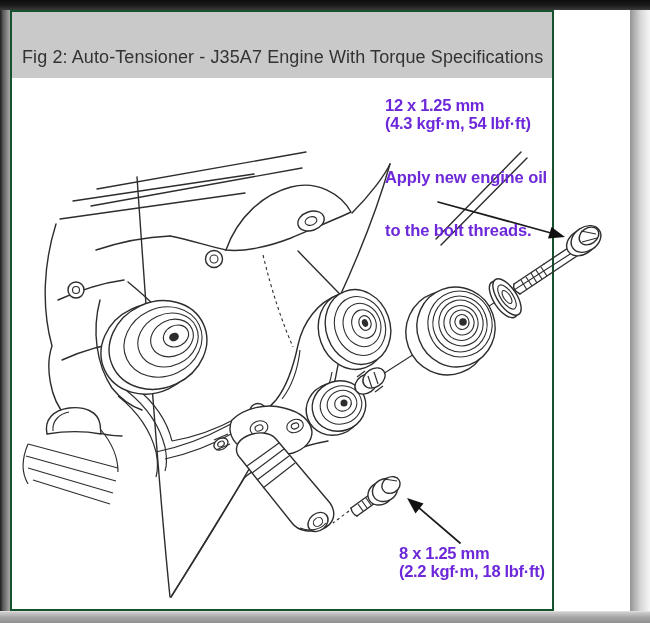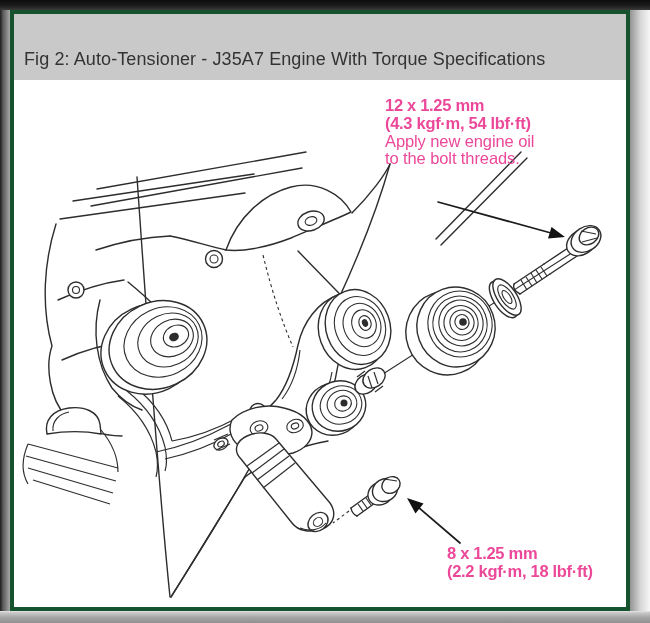--- a/index.html
+++ b/index.html
@@ -9,39 +9,39 @@
   }
   .top-bar{position:absolute;left:0;top:0;width:650px;height:10px;z-index:7;
     background:linear-gradient(180deg,#0c0c0c 0%,#1c1c1c 55%,#3a3a3a 100%);}
   .left-strip{position:absolute;left:0;top:10px;width:10px;height:613px;z-index:6;
     background:linear-gradient(90deg,#1d1d1d 0%,#5a5a5a 30%,#a8a8a8 100%);}
   .right-strip{position:absolute;left:630px;top:10px;width:20px;height:613px;z-index:6;
     background:linear-gradient(90deg,#949494 0%,#d9d9d9 55%,#f6f6f6 100%);}
   .bottom-bar{position:absolute;left:0;top:611px;width:650px;height:12px;z-index:8;
     border-top:1px solid #dedede;
     background:linear-gradient(180deg,#cfcfcf 0%,#a5a5a5 45%,#8d8d8d 100%);}
-  .page{position:absolute;left:10px;top:10px;width:620px;height:601px;z-index:1;
-    box-sizing:border-box;border:4px solid #14532d;background:#ffffff;}
+  .page{position:absolute;left:10px;top:10px;width:544px;height:601px;z-index:1;
+    box-sizing:border-box;border:2px solid #14532d;background:#ffffff;}
   .fig-header{height:66px;background:#c9c9c9;display:flex;align-items:flex-end;
     padding:0 8px 10px 10px;box-sizing:border-box;}
   .fig-header .caption{font-size:18px;color:#333333;letter-spacing:0.1px;white-space:nowrap;}
   svg.figure{position:absolute;left:0;top:0;z-index:3;pointer-events:none;}
   .ln{fill:none;stroke:#2d2d2d;stroke-width:1.4;stroke-linecap:round;stroke-linejoin:round;}
   .lnf{fill:#ffffff;stroke:#2d2d2d;stroke-width:1.4;stroke-linecap:round;stroke-linejoin:round;}
   .ring{fill:none;stroke:#2d2d2d;stroke-width:1.1;}
   .thin{fill:none;stroke:#2d2d2d;stroke-width:1.15;}
   .dash{fill:none;stroke:#2d2d2d;stroke-width:1.1;stroke-dasharray:3 3;}
   .dot{fill:#2d2d2d;stroke:none;}
   .arrowhead{fill:#111111;stroke:none;}
   .arrowline{fill:none;stroke:#1c1c1c;stroke-width:1.7;stroke-linecap:round;}
-  .callout{position:absolute;z-index:4;color:#ec4899;font-size:16.5px;line-height:17.8px;
+  .callout{position:absolute;z-index:4;color:#6d28d9;font-size:16.5px;line-height:17.8px;
     font-weight:bold;letter-spacing:-0.3px;white-space:nowrap;}
-  .callout .regular{font-weight:normal;letter-spacing:-0.1px;}
+  .callout .regular{font-weight:bold;letter-spacing:-0.1px;margin-top:36px;}
   .callout-upper{left:385px;top:97px;}
-  .callout-lower{left:399px;top:545px;margin-left:48px;}
+  .callout-lower{left:399px;top:545px;}
 </style>
 </head>
 <body>
 
 <div class="top-bar"></div>
 <div class="left-strip"></div>
 <div class="right-strip"></div>
 <div class="bottom-bar"></div>
 
 <div class="page">

